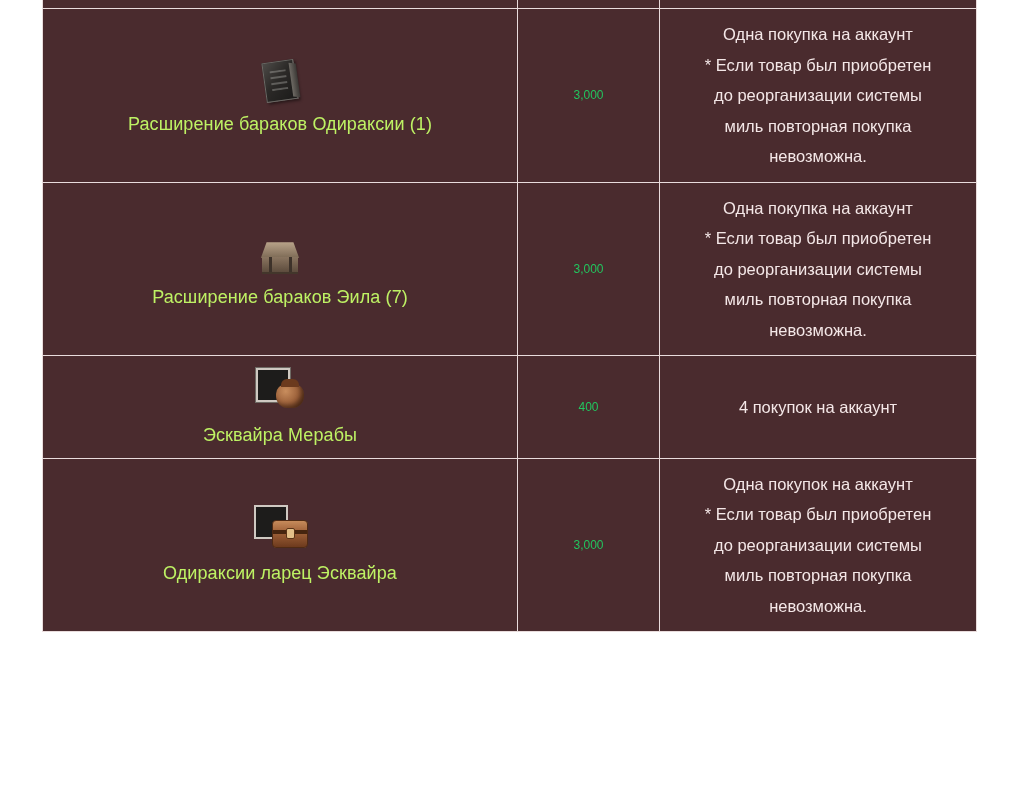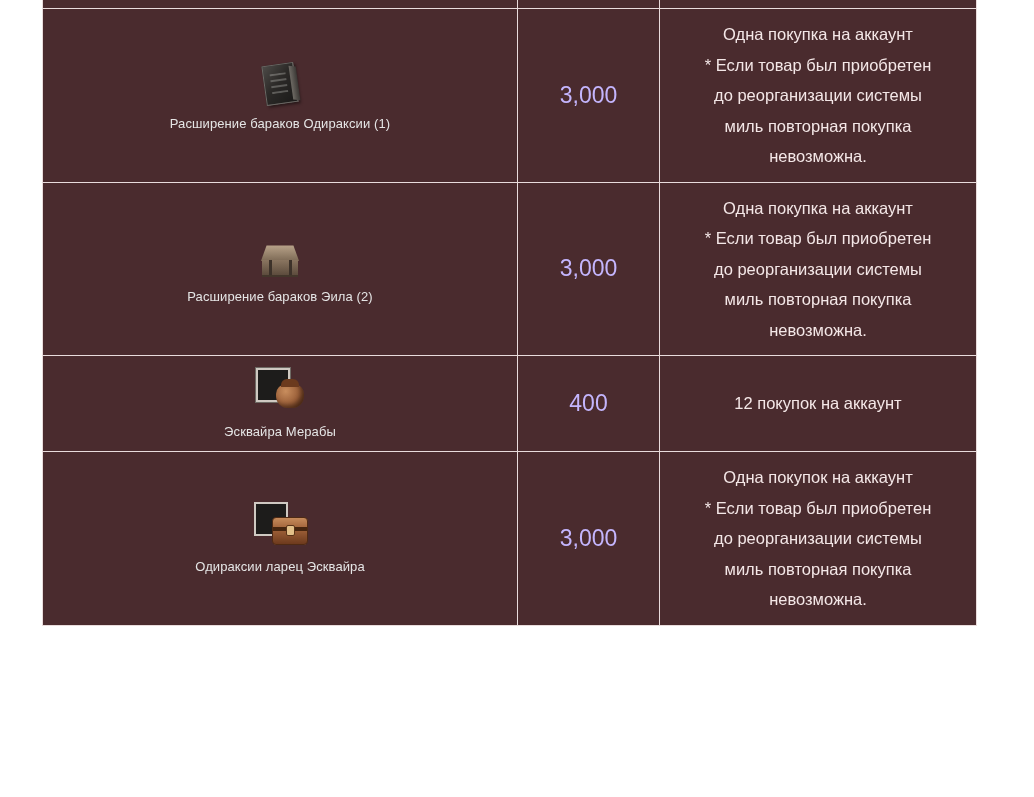--- a/index.html
+++ b/index.html
@@ -58,29 +58,29 @@
   }
 
   .item-icon {
     width: 60px;
     height: 52px;
     margin: 0 auto 6px auto;
     position: relative;
   }
 
   .item-name {
-    font-size: 13px;
+    font-size: 18px;
     line-height: 1.3;
-    color: #e5e5e5;
+    color: #bef264;
     letter-spacing: .1px;
   }
 
   .price-cell {
-    font-size: 23px;
-    color: #c4b5fd;
+    font-size: 12px;
+    color: #22c55e;
   }
 
   .note-cell {
     font-size: 16.5px;
     line-height: 1.85;
     color: #f4e7e7;
     padding-left: 14px;
     padding-right: 14px;
   }
 
@@ -240,21 +240,21 @@
       </tr>
 
       <tr>
         <td class="item-cell">
           <div class="item-icon ic-barracks-eila">
             <span class="roof"></span>
               <span class="body"></span>
             <span class="post1"></span>
               <span class="post2"></span>
           </div>
-          <div class="item-name">Расширение бараков Эила (2)</div>
+          <div class="item-name">Расширение бараков Эила (7)</div>
         </td>
         <td class="price-cell">3,000</td>
         <td class="note-cell">
           <span class="note-line">Одна покупка на аккаунт</span>
           <span class="note-line">* Если товар был приобретен</span>
           <span class="note-line">до реорганизации системы</span>
           <span class="note-line">миль повторная покупка</span>
           <span class="note-line">невозможна.</span>
         </td>
       </tr>
@@ -262,21 +262,21 @@
       <tr>
         <td class="item-cell">
           <div class="item-icon ic-pouch">
             <span class="tile"></span>
               <span class="bag"></span>
           </div>
           <div class="item-name">Эсквайра Мерабы</div>
         </td>
         <td class="price-cell">400</td>
         <td class="note-cell">
-          <span class="note-line">12 покупок на аккаунт</span>
+          <span class="note-line">4 покупок на аккаунт</span>
         </td>
       </tr>
 
       <tr>
         <td class="item-cell">
           <div class="item-icon ic-chest">
             <span class="tile"></span>
               <span class="chest"></span>
           </div>
           <div class="item-name">Одираксии ларец Эсквайра</div>

